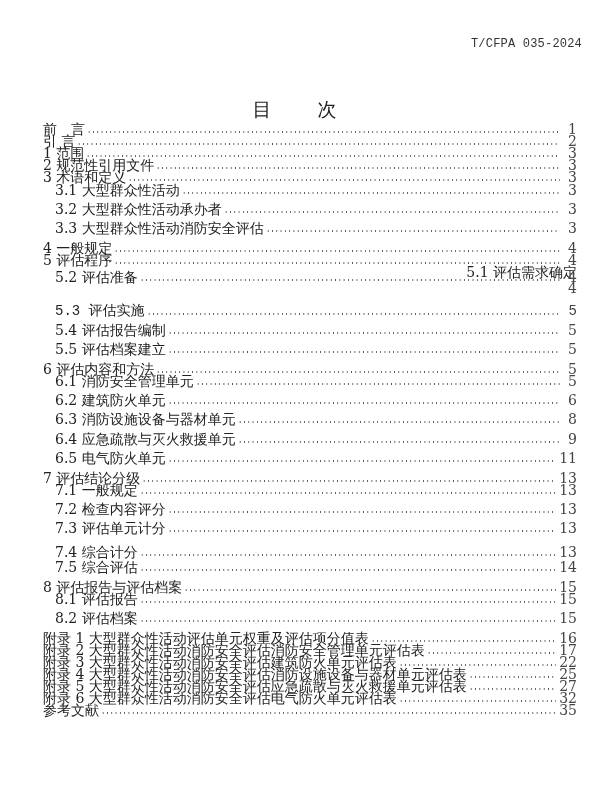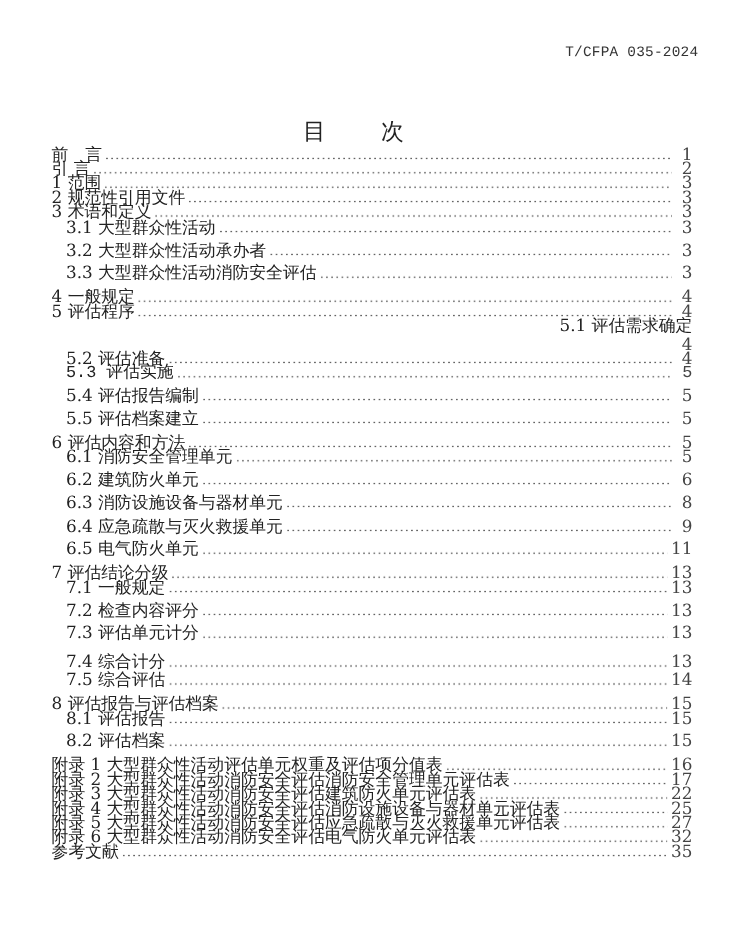--- a/index.html
+++ b/index.html
@@ -89,21 +89,21 @@
     <div class="row" style="top: 131px;">
       <span class="lbl">5 评估程序</span>
       <span class="dots"></span>
       <span class="pg">4</span>
     </div>
     <div class="row" style="top: 143px; flex-direction: column;">
       <span class="lbl lvl2">5.1 评估需求确定</span>
       <span class="dots"></span>
       <span class="pg">4</span>
     </div>
-    <div class="row" style="top: 170px; justify-content: space-between;">
+    <div class="row" style="top: 148px; justify-content: space-between;">
       <span class="lbl lvl2">5.2 评估准备</span>
       <span class="dots"></span>
       <span class="pg">4</span>
     </div>
     <div class="row" style="top: 182px; font-family: Liberation Mono, monospace;">
       <span class="lbl lvl2">5.3 评估实施</span>
       <span class="dots"></span>
       <span class="pg">5</span>
     </div>
     <div class="row" style="top: 201px;">

